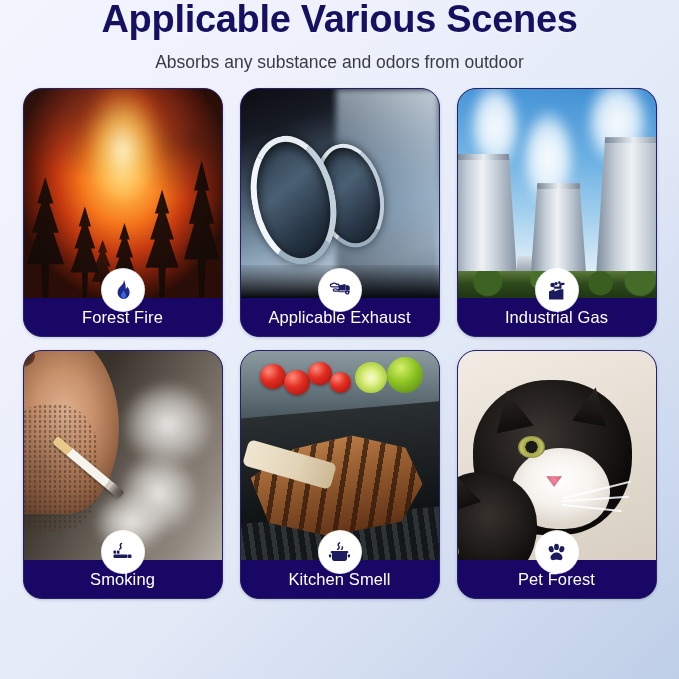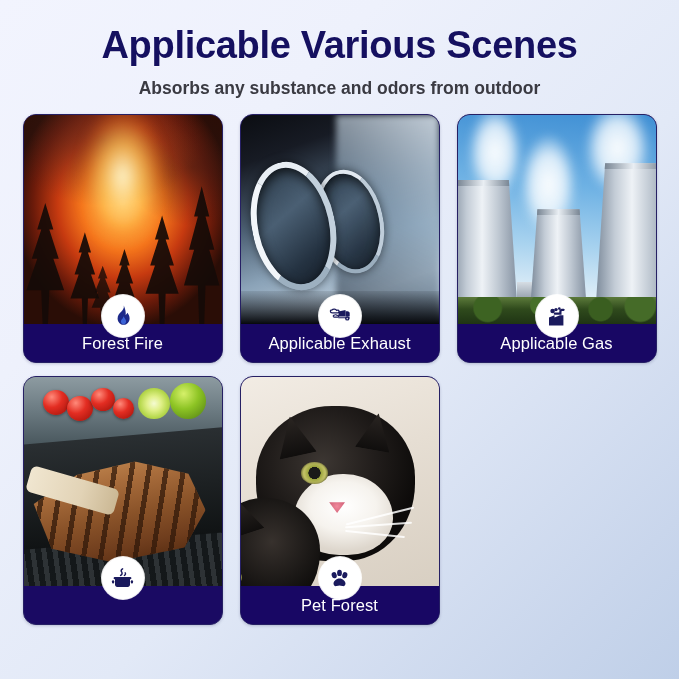--- a/index.html
+++ b/index.html
@@ -15,54 +15,54 @@
   .page {
     width: 679px;
     height: 679px;
     position: relative;
     display: flex;
     flex-direction: column;
     align-items: center;
   }
 
   
-  .header { width: 100%; text-align: center; padding-top: 26px; }
+  .header { width: 100%; text-align: center; }
 
   .title {
     font-size: 38px;
     font-weight: bold;
     color: #151060;
     letter-spacing: -0.3px;
     line-height: 1.05;
     text-shadow: 0 1px 0 rgba(255,255,255,0.5);
   }
 
   .subtitle {
     margin-top: 11px;
     font-size: 17.5px;
     color: #3a3a42;
     line-height: 1.33;
     font-weight: 400;
   }
-  .subtitle .sub-line { display: block; font-weight: bold; }
+  .subtitle .sub-line { display: block; }
 
   
   .grid {
     margin-top: 14px;
     width: 634px;
     display: grid;
     grid-template-columns: repeat(3, 1fr);
     grid-template-rows: repeat(2, 249px);
     column-gap: 17px;
     row-gap: 13px;
   }
 
   .card {
     position: relative;
-    border-radius: 13px;
+    border-radius: 19px;
     overflow: hidden;
     border: 1.5px solid #262064;
     background: #1a0a63;
     box-shadow: 0 1px 3px rgba(30,30,80,0.22);
   }
 
   .photo {
     position: absolute;
     inset: 0 0 38px 0;
     overflow: hidden;
@@ -350,24 +350,50 @@
         <svg width="25" height="25" viewBox="0 0 25 25" aria-hidden="true">
           <path d="M5 21.5v-8l5.5-2.2v2.2L16 11.3v10.2z" fill="#1b1b5e"></path>
           <path d="M16 11.3h3.4v10.2H16z" fill="#1b1b5e"></path>
           <path d="M10.8 9.7h5.6V7.4c0-.9.7-1.6 1.6-1.6h1.6" fill="none" stroke="#1b1b5e" stroke-width="2.2" stroke-linecap="round"></path>
           <circle cx="8.6" cy="7" r="2.3" fill="#1b1b5e"></circle>
           <circle cx="12" cy="5.6" r="1.7" fill="#1b1b5e"></circle>
           <circle cx="15.3" cy="4.6" r="1.3" fill="#1b1b5e"></circle>
         </svg>
       </div>
       <div class="label-bar">
-        <span class="label-text">Applicable Gas</span>
-      </div>
-    </div>
-
+        <span class="label-text">Industrial Gas</span>
+      </div>
+    </div>
+
+    <div class="card">
+      <div class="photo ph-smoke">
+        <div class="face">
+          <div class="mouth"></div>
+        </div>
+        <div class="stubble"></div>
+        <div class="sc1 smoke-cloud"></div>
+        <div class="sc2 smoke-cloud"></div>
+        <div class="cig">
+          <div class="cig-ash"></div>
+        </div>
+        <div class="sc3 smoke-cloud"></div>
+      </div>
+      <div class="badge">
+        <svg width="25" height="25" viewBox="0 0 25 25" aria-hidden="true">
+          <rect x="3.5" y="14.5" width="14" height="3.4" rx="1" fill="#1b1b5e"></rect>
+          <rect x="17.8" y="14.5" width="3.7" height="3.4" rx="1" fill="#1b1b5e"></rect>
+          <rect x="3.5" y="10.6" width="2.6" height="3.2" rx=".8" fill="#1b1b5e"></rect>
+          <rect x="6.9" y="10.6" width="2.6" height="3.2" rx=".8" fill="#1b1b5e"></rect>
+          <path d="M9.6 9.2c1.4-.8 1.7-2 1-3.1-.6-1-.3-2.1.9-2.6" fill="none" stroke="#1b1b5e" stroke-width="1.5" stroke-linecap="round"></path>
+        </svg>
+      </div>
+      <div class="label-bar">
+        <span class="label-text">Smoking</span>
+      </div>
+    </div>
 
     <div class="card">
       <div class="photo ph-kitchen">
         <div class="counter"></div>
         <div class="tomato" style="left:10%; top:6%;  width:13%; height:12%;"></div>
         <div class="tomato" style="left:22%; top:9%;  width:13%; height:12%;"></div>
         <div class="tomato" style="left:34%; top:5%;  width:12%; height:11%;"></div>
         <div class="tomato" style="left:45%; top:10%; width:11%; height:10%;"></div>
         <div class="lime-cut" style="left:58%; top:5%; width:16%; height:15%;"></div>
         <div class="lime" style="left:74%; top:3%; width:18%; height:17%;"></div>
@@ -378,20 +404,23 @@
       </div>
       <div class="badge">
         <svg width="25" height="25" viewBox="0 0 25 25" aria-hidden="true">
           <path d="M5 13h15v5.8c0 1.2-1 2.2-2.2 2.2H7.2C6 21 5 20 5 18.8z" fill="#1b1b5e"></path>
           <rect x="3.6" y="11.1" width="17.8" height="2.2" rx="1.1" fill="#1b1b5e"></rect>
           <rect x="2" y="14.2" width="2.2" height="3.4" rx="1.1" fill="#1b1b5e"></rect>
           <rect x="20.8" y="14.2" width="2.2" height="3.4" rx="1.1" fill="#1b1b5e"></rect>
           <path d="M10.6 9.4c1.6-1 1.9-2.3 1-3.5-.8-1.1-.5-2.3 1-3.1" fill="none" stroke="#1b1b5e" stroke-width="1.5" stroke-linecap="round"></path>
           <path d="M14.4 9.4c1.2-.8 1.4-1.8.8-2.6" fill="none" stroke="#1b1b5e" stroke-width="1.4" stroke-linecap="round"></path>
         </svg>
+      </div>
+      <div class="label-bar">
+        <span class="label-text">Kitchen Smell</span>
       </div>
     </div>
 
     <div class="card">
       <div class="photo ph-cat">
         <div class="cat-head">
           <div class="cat-ear ear-l"></div>
           <div class="cat-ear ear-r"></div>
           <div class="cat-muzzle"></div>
           <div class="cat-eye eye-1"></div>

